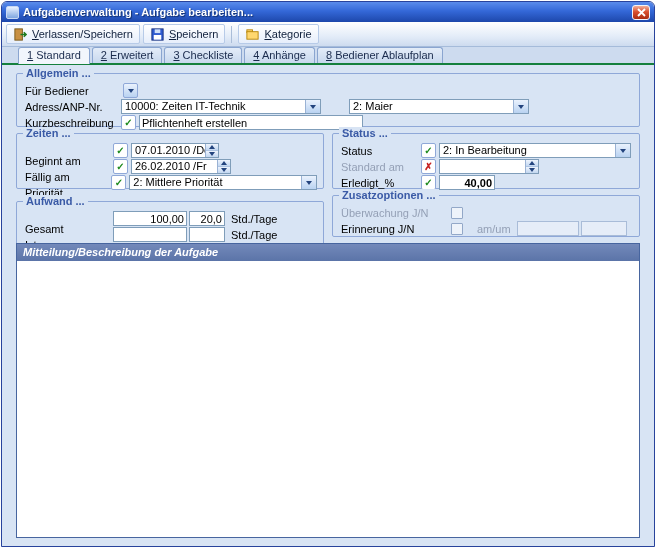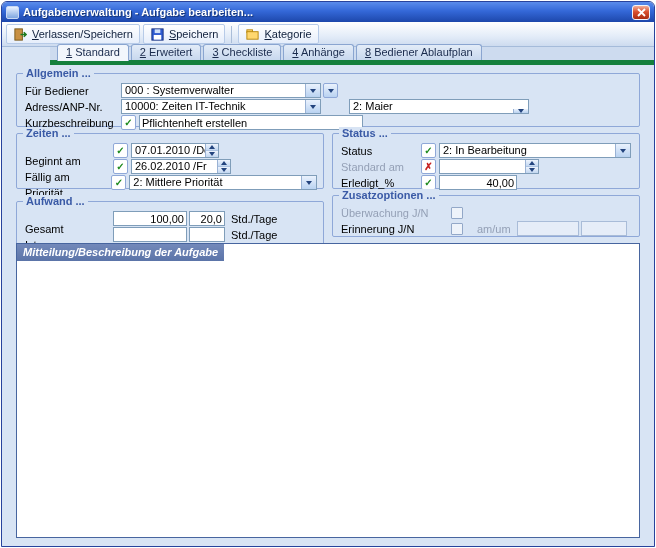--- a/index.html
+++ b/index.html
@@ -25,22 +25,22 @@
              background:linear-gradient(#ffffff,#e3ecf8 60%,#cddbef);
              border-bottom:1px solid #a5bbda; }
   .tbtn { display:flex; align-items:center; gap:4px; height:20px; padding:0 6px;
           border:1px solid #b7cbe8; border-radius:2px;
           background:linear-gradient(#ffffff,#e6eefb); cursor:default; }
   .tbtn-label { display:inline-block; color:#10203c; }
   .tbtn-label::first-letter { text-decoration:underline; }
   .tsep { width:1px; height:17px; background:#aabdd8; margin:0 3px; }
 
   
-  .tabs { height:18px; display:flex; align-items:flex-end; gap:2px; padding:2px 7px 0;
-          background:#cddbef; border-bottom:5px solid #15803d;margin-left:48px; }
+  .tabs { height:18px; display:flex; align-items:flex-end; gap:2px; padding:2px 16px 0;
+          background:#cddbef; border-bottom:2px solid #15803d; }
   .tab { padding:1px 8px 2px; border:1px solid #8aa5d0; border-bottom:none; border-radius:3px 3px 0 0;
          background:linear-gradient(#e3ecf8,#c8d8ee); color:#1a2b4d; cursor:default; }
   .tab.active { background:#f2f6fc; position:relative; top:1px; padding-bottom:3px; }
   .tab-label { display:inline-block; }
   .tab-label::first-letter { text-decoration:underline; }
 
   
   .content { position:absolute; top:63px; left:0; right:0; bottom:0; background:#d8e4f4; }
 
   .group { position:absolute; border:1px solid #8fa8d8; border-radius:2px; padding:9px 6px 2px 8px; }
@@ -85,21 +85,21 @@
   .chk-glyph::before { content:"\2713"; color:#1d8a1d; font-weight:bold; }
   .x-glyph::before   { content:"\2717"; color:#c62222; font-weight:bold; }
   .arrow-only { margin-left:2px; margin-right:0; background:linear-gradient(#eaf2fd,#b9d2f1); }
 
   .checkbox { width:12px; height:12px; border:1px solid #93a8c8; background:#eef3fa; border-radius:1px; }
 
   .unit { margin-left:6px; color:#000; }
   .gap14 { margin-left:14px; } .gap28 { margin-left:28px; } .gap2 { margin-left:2px; }
 
   .msg-panel { position:absolute; left:14px; right:14px; top:178px; bottom:8px;
-               border:1px solid #47659f; background:#fff; display:flex; flex-direction:row; }
+               border:1px solid #47659f; background:#fff; display:flex; flex-direction:column; }
   .msg-header { height:17px; padding:2px 6px 0; background:linear-gradient(#7389ba,#5b74a8);
                 color:#fff; font-weight:bold; font-style:italic; }
   .msg-body { flex:1; border:none; resize:none; outline:none; font:inherit; padding:3px; background:#fff; }
 
   svg { display:block; }
 </style>
 </head>
 <body>
 
 <div class="window">
@@ -158,40 +158,34 @@
     </div>
   </div>
 
   <div class="content">
 
     <div class="group g-allgemein">
       <span class="legend">Allgemein ...</span>
 
       <div class="row">
         <span class="lbl w96">Für Bediener</span>
-        <div class="combo" style="width:200px;">
-          <span class="combo-text">000 : Systemverwalter</span>
-          <span class="combo-btn">
-              <span class="arr-down"></span>
-            </span>
-        </div>
         <span class="sq-btn arrow-only">
             <span class="arr-down"></span>
           </span>
       </div>
 
       <div class="row">
         <span class="lbl w96">Adress/ANP-Nr.</span>
         <div class="combo" style="width:200px;">
           <span class="combo-text">10000: Zeiten IT-Technik</span>
           <span class="combo-btn">
               <span class="arr-down"></span>
             </span>
         </div>
-        <div class="combo gap28" style="width:180px;align-items:flex-end;">
+        <div class="combo gap28" style="width:180px;">
           <span class="combo-text">2: Maier</span>
           <span class="combo-btn">
               <span class="arr-down"></span>
             </span>
         </div>
       </div>
 
       <div class="row">
         <span class="lbl w96">Kurzbeschreibung</span>
         <span class="sq-btn chk-glyph"></span>
@@ -260,21 +254,21 @@
           <span class="spin">
             <span class="spin-up"></span>
             <span class="spin-down"></span>
           </span>
         </div>
       </div>
 
       <div class="row">
         <span class="lbl w80">Erledigt_%</span>
         <span class="sq-btn chk-glyph"></span>
-        <input class="inp num" style="width: 78px;" value="40,00">
+        <input class="inp num" style="width: 56px; font-weight: bold;" value="40,00">
       </div>
     </div>
 
     <div class="group g-aufwand">
       <span class="legend">Aufwand ...</span>
 
       <div class="row">
         <span class="lbl w88">Gesamt</span>
         <input class="inp num" style="width: 74px;" value="100,00">
         <input class="inp num gap2" style="width: 36px;" value="20,0">

